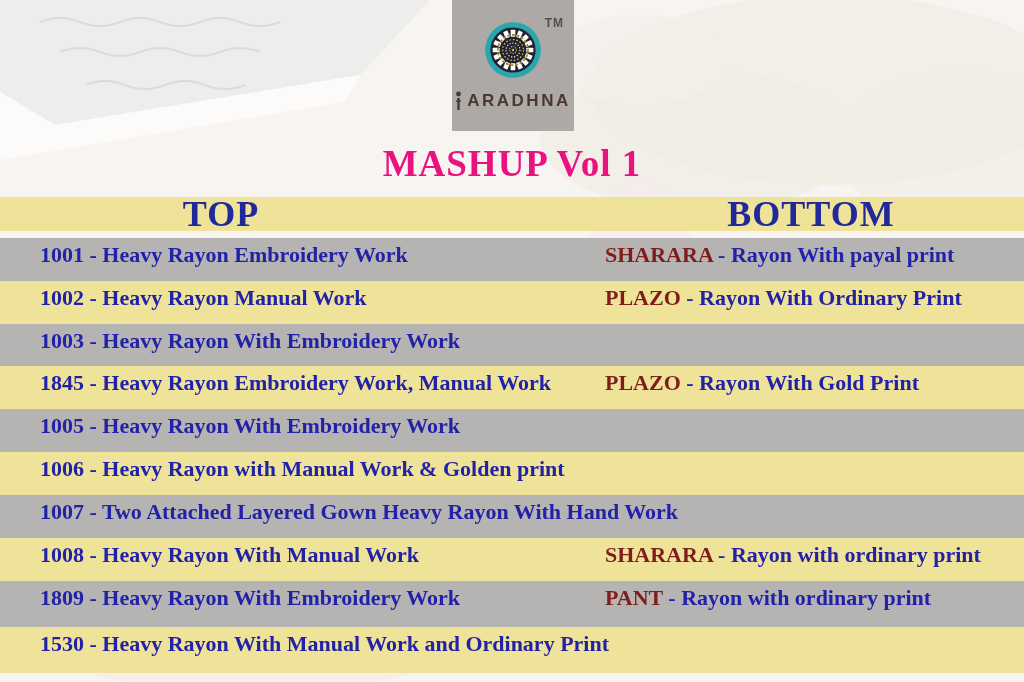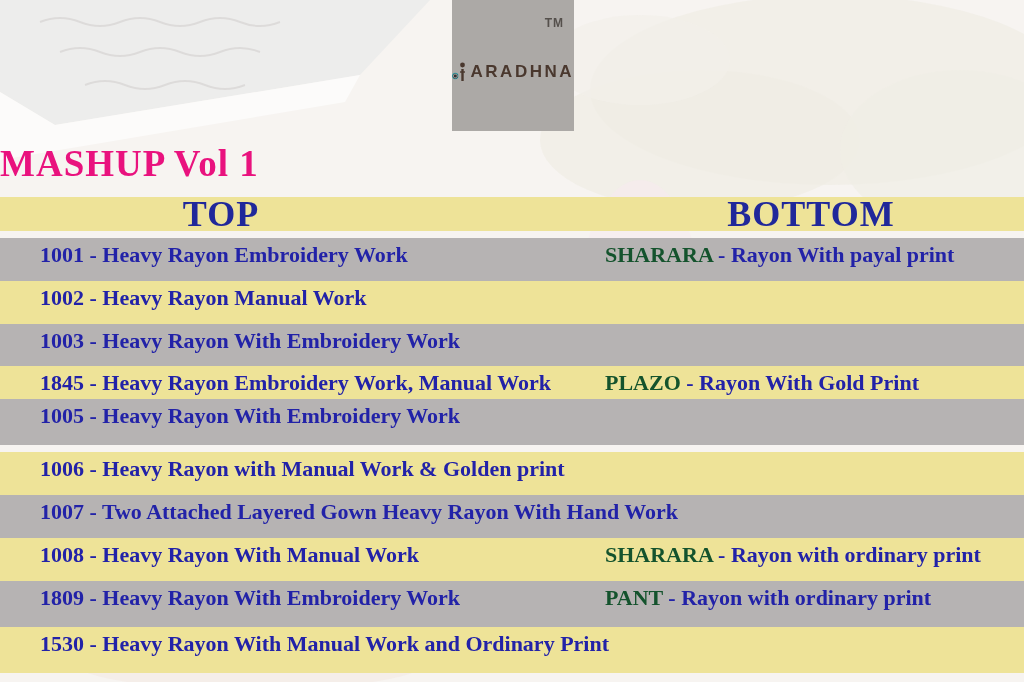--- a/index.html
+++ b/index.html
@@ -6,36 +6,36 @@
   body{
     width:1024px;height:682px;position:relative;overflow:hidden;
     background:#f7f4f1;
     font-family:"Liberation Serif", serif;
   }
   
   .bg-art{position:absolute;inset:0;pointer-events:none;}
   
   .logo-box{
     position:absolute;left:452px;top:0;width:122px;height:131px;
-    background:#aca9a6;display:flex;flex-direction:row;align-items:center;
+    background:#aca9a6;display:flex;flex-direction:column;align-items:center;
   }
   .logo-tm{
     position:absolute;top:16px;right:10px;
     font-family:"Liberation Sans",sans-serif;font-weight:bold;
     font-size:12px;color:#55504c;letter-spacing:1px;
   }
   .logo-emblem{margin-top:21px;}
   .logo-word{
     margin-top:12px;display:flex;align-items:center;gap:5px;
     font-family:"Liberation Sans",sans-serif;font-weight:bold;
     font-size:17px;letter-spacing:2.5px;color:#4a382e;
   }
   
   .title{
-    position:absolute;left:0;top:142px;width:1024px;
+    position:absolute;left:0;top:142px;width:1024px;text-align:center;
     font-size:37px;font-weight:bold;color:#e9127e;letter-spacing:1px;
   }
   
   .header-band{
     position:absolute;left:0;top:197px;width:1024px;height:34px;
     background:#eee398;
   }
   .header-label{
     position:absolute;top:0;height:34px;line-height:34px;text-align:center;
     font-size:36px;font-weight:bold;color:#20289a;letter-spacing:1px;
@@ -44,21 +44,21 @@
   .header-bottom{left:590px;width:442px;}
   
   .row{
     position:absolute;left:0;width:1024px;height:46px;line-height:34px;
     font-size:22px;font-weight:bold;color:#2222a8;white-space:nowrap;
   }
   .row.gray{background:#b6b3b3;}
   .row.yellow{background:#eee398;}
   .cell-top{position:absolute;left:40px;top:0;}
   .cell-bottom{position:absolute;left:605px;top:0;}
-  .btype{color:#14532d;}
+  .btype{color:#7f1d1d;}
   .bdesc{color:#2222a8;}
 </style>
 </head>
 <body>
 
 <svg class="bg-art" width="1024" height="682" viewBox="0 0 1024 682" aria-hidden="true">
 
   <polygon points="0,0 430,0 360,75 55,125 0,92" fill="#ededec"></polygon>
   <g stroke="#dcdad9" stroke-width="2" fill="none" opacity="0.9">
     <path d="M40 22 q20 -8 40 0 q20 8 40 0 q20 -8 40 0 q20 8 40 0 q20 -8 40 0 q20 8 40 0"></path>
@@ -121,30 +121,31 @@
   <div class="header-label header-top">TOP</div>
   <div class="header-label header-bottom">BOTTOM</div>
 </div>
 
 <div class="row gray" style="top:238px">
   <span class="cell-top">1001 - Heavy Rayon Embroidery Work</span>
   <span class="cell-bottom"><span class="btype">SHARARA</span><span class="bdesc"> - Rayon With payal print</span></span>
 </div>
 <div class="row yellow" style="top:281px">
   <span class="cell-top">1002 - Heavy Rayon Manual Work</span>
+  <span class="cell-bottom"><span class="btype">PLAZO</span><span class="bdesc"> - Rayon With Ordinary Print</span></span>
 </div>
 <div class="row gray" style="top:324px">
   <span class="cell-top">1003 - Heavy Rayon With Embroidery Work</span>
   <span class="cell-bottom"><span class="btype"></span><span class="bdesc"></span></span>
 </div>
 <div class="row yellow" style="top:366px">
   <span class="cell-top">1845 - Heavy Rayon Embroidery Work, Manual Work</span>
   <span class="cell-bottom"><span class="btype">PLAZO</span><span class="bdesc"> - Rayon With Gold Print</span></span>
 </div>
-<div class="row gray" style="top:399px">
+<div class="row gray" style="top:409px">
   <span class="cell-top">1005 - Heavy Rayon With Embroidery Work</span>
   <span class="cell-bottom"><span class="btype"></span><span class="bdesc"></span></span>
 </div>
 <div class="row yellow" style="top:452px">
   <span class="cell-top">1006 - Heavy Rayon with Manual Work &amp; Golden print</span>
   <span class="cell-bottom"><span class="btype"></span><span class="bdesc"></span></span>
 </div>
 <div class="row gray" style="top:495px">
   <span class="cell-top">1007 - Two Attached Layered Gown Heavy Rayon With Hand Work</span>
   <span class="cell-bottom"><span class="btype"></span><span class="bdesc"></span></span>

